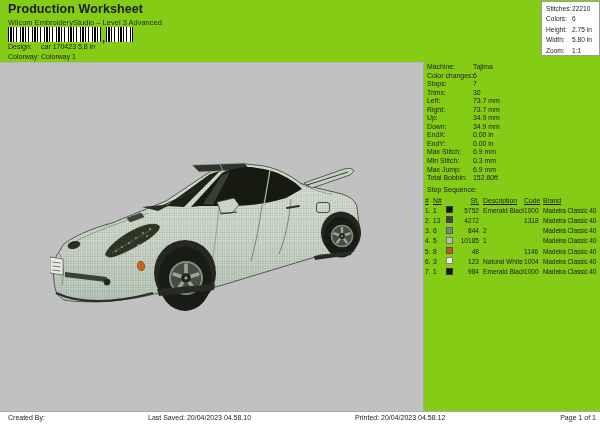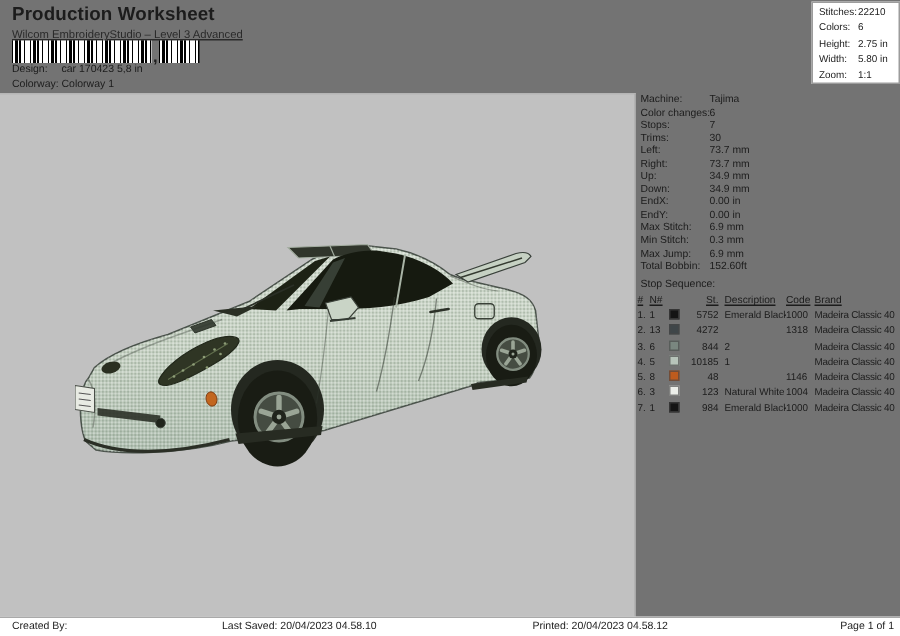--- a/index.html
+++ b/index.html
@@ -1,21 +1,21 @@
 <!DOCTYPE html>
 <html><head>
 <meta charset="utf-8">
 <style>
   html,body{margin:0;padding:0;background:#fff;}
   body{font-family:"Liberation Sans",sans-serif;color:#1c1c1c;}
-  .page{position:relative;width:600px;height:424px;background:#737373;overflow:hidden;}
+  .page{position:relative;width:600px;height:424px;background:#84cc16;overflow:hidden;}
   .abs{position:absolute;}
   
   .title{left:8px;top:2px;font-size:12.5px;font-weight:700;letter-spacing:.1px;white-space:nowrap;}
-  .subtitle{left:8px;top:18px;font-size:7.5px;color:#2a2a2a;white-space:nowrap;text-decoration:underline;}
+  .subtitle{left:8px;top:18px;font-size:7.5px;color:#2a2a2a;white-space:nowrap;}
   .barcode-wrap{left:8px;top:27px;height:15px;display:flex;align-items:flex-end;}
   .bars{height:15px;background:repeating-linear-gradient(90deg,#000 0 1px,#fff 1px 2px,#000 2px 4px,#fff 4px 5px,#000 5px 6px,#fff 6px 8px,#000 8px 9px,#fff 9px 12px);}
   .bars.seg1{width:93px;}
   .bars.seg2{width:27px;}
   .bc-comma{font-size:11px;font-weight:700;line-height:8px;padding:0 1px;}
   .meta-row{left:8px;font-size:7px;display:grid;grid-template-columns:33px auto;white-space:nowrap;}
   .meta-design{top:43px;}
   .meta-colorway{top:53px;}
   
   .summary-box{left:541px;top:1px;width:59px;height:55px;border:1px solid #9c9c9c;box-sizing:border-box;padding:2px 0 0 4px;background:#fff;}

